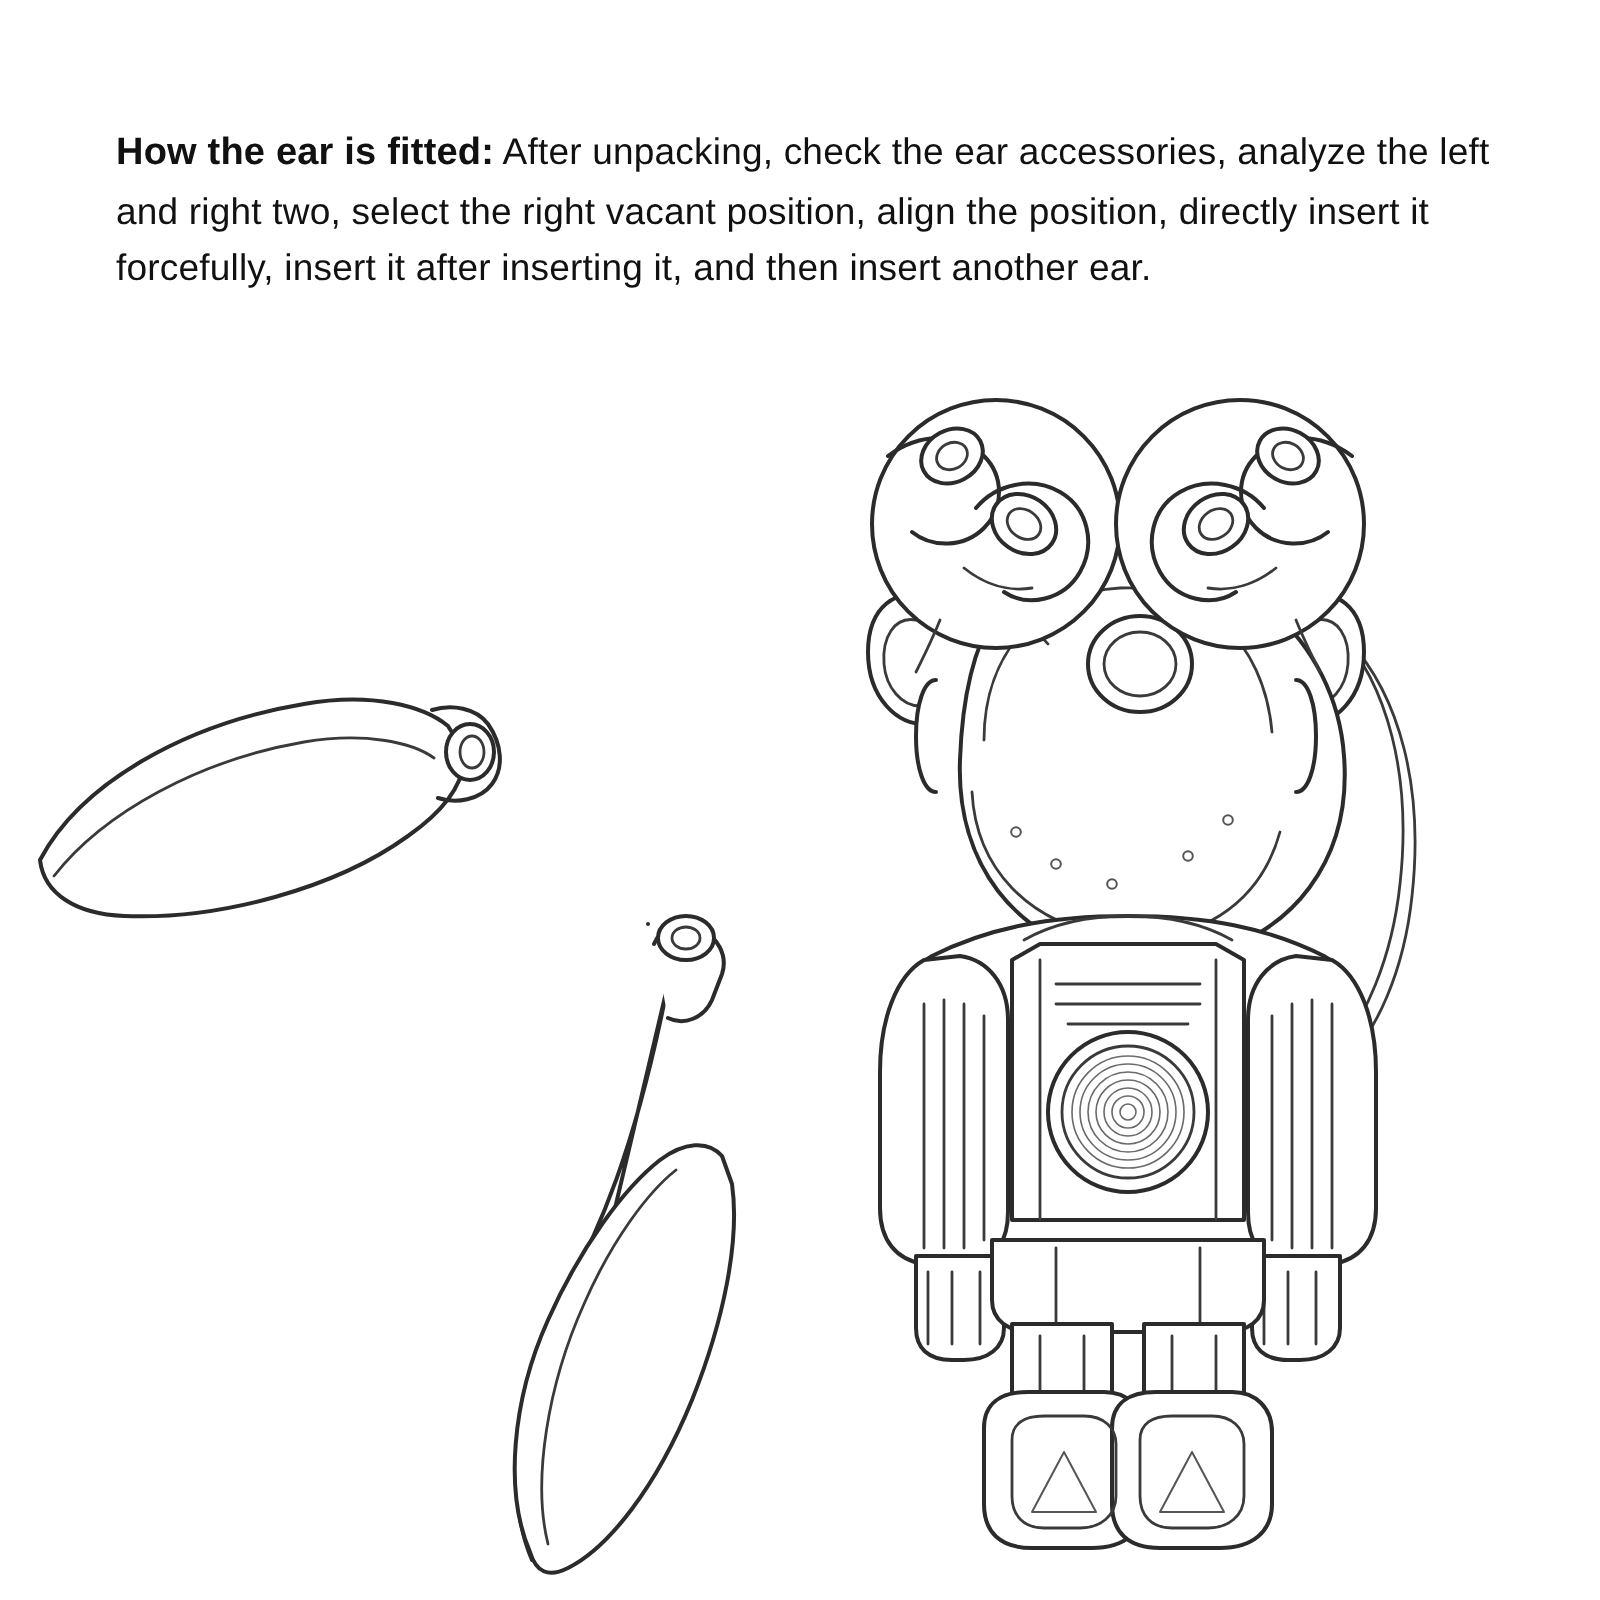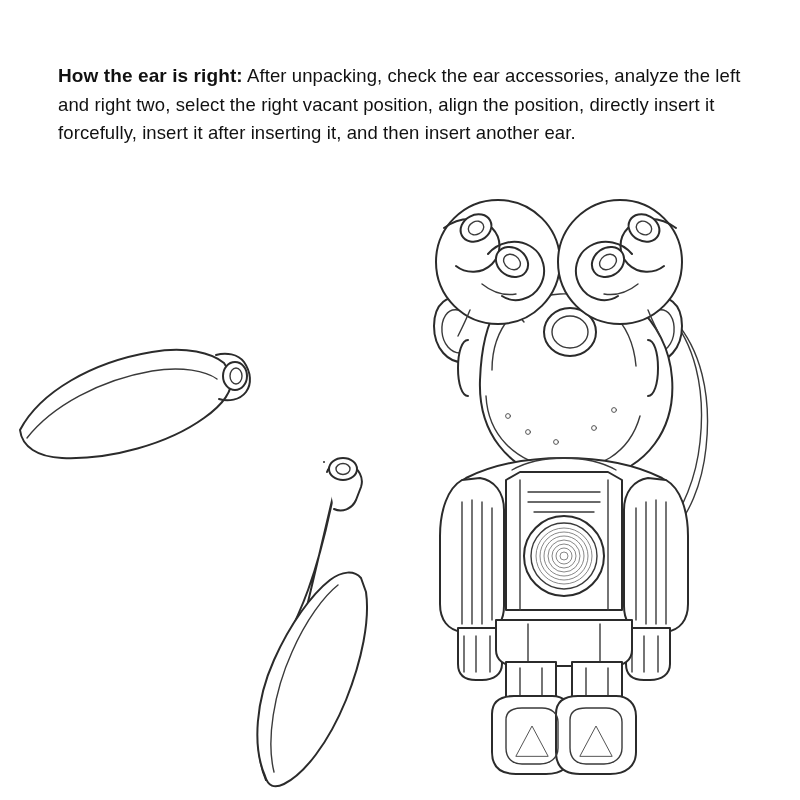--- a/index.html
+++ b/index.html
@@ -71,21 +71,21 @@
   .fillw {
     fill: #ffffff;
   }
 </style>
 </head>
 <body>
 
 <div id="page">
 
   <div id="instruction-block">
-    <span id="instruction-heading">How the ear is right:</span>
+    <span id="instruction-heading">How the ear is fitted:</span>
     <span id="instruction-body">After unpacking, check the ear accessories, analyze the left and right two, select the right vacant position, align the position, directly insert it forcefully, insert it after inserting it, and then insert another ear.</span>
   </div>
 
   <div id="diagram-area">
     <svg class="art" width="800" height="620" viewBox="0 0 800 620" xmlns="http://www.w3.org/2000/svg">
 
       <g>
         <path class="ln fillw" d="M20,250 C40,212 92,182 152,172 C186,166 212,173 224,183 L232,196 C233,210 224,224 204,238 C168,264 110,280 62,278 C38,277 22,267 20,250 Z"></path>
         <path class="ln-thin" d="M27,258 C52,226 100,200 152,191 C182,186 206,191 217,199"></path>
         <path class="ln" d="M216,175 C226,172 238,174 244,182 C251,192 252,204 246,212 C240,220 228,222 219,219"></path>

